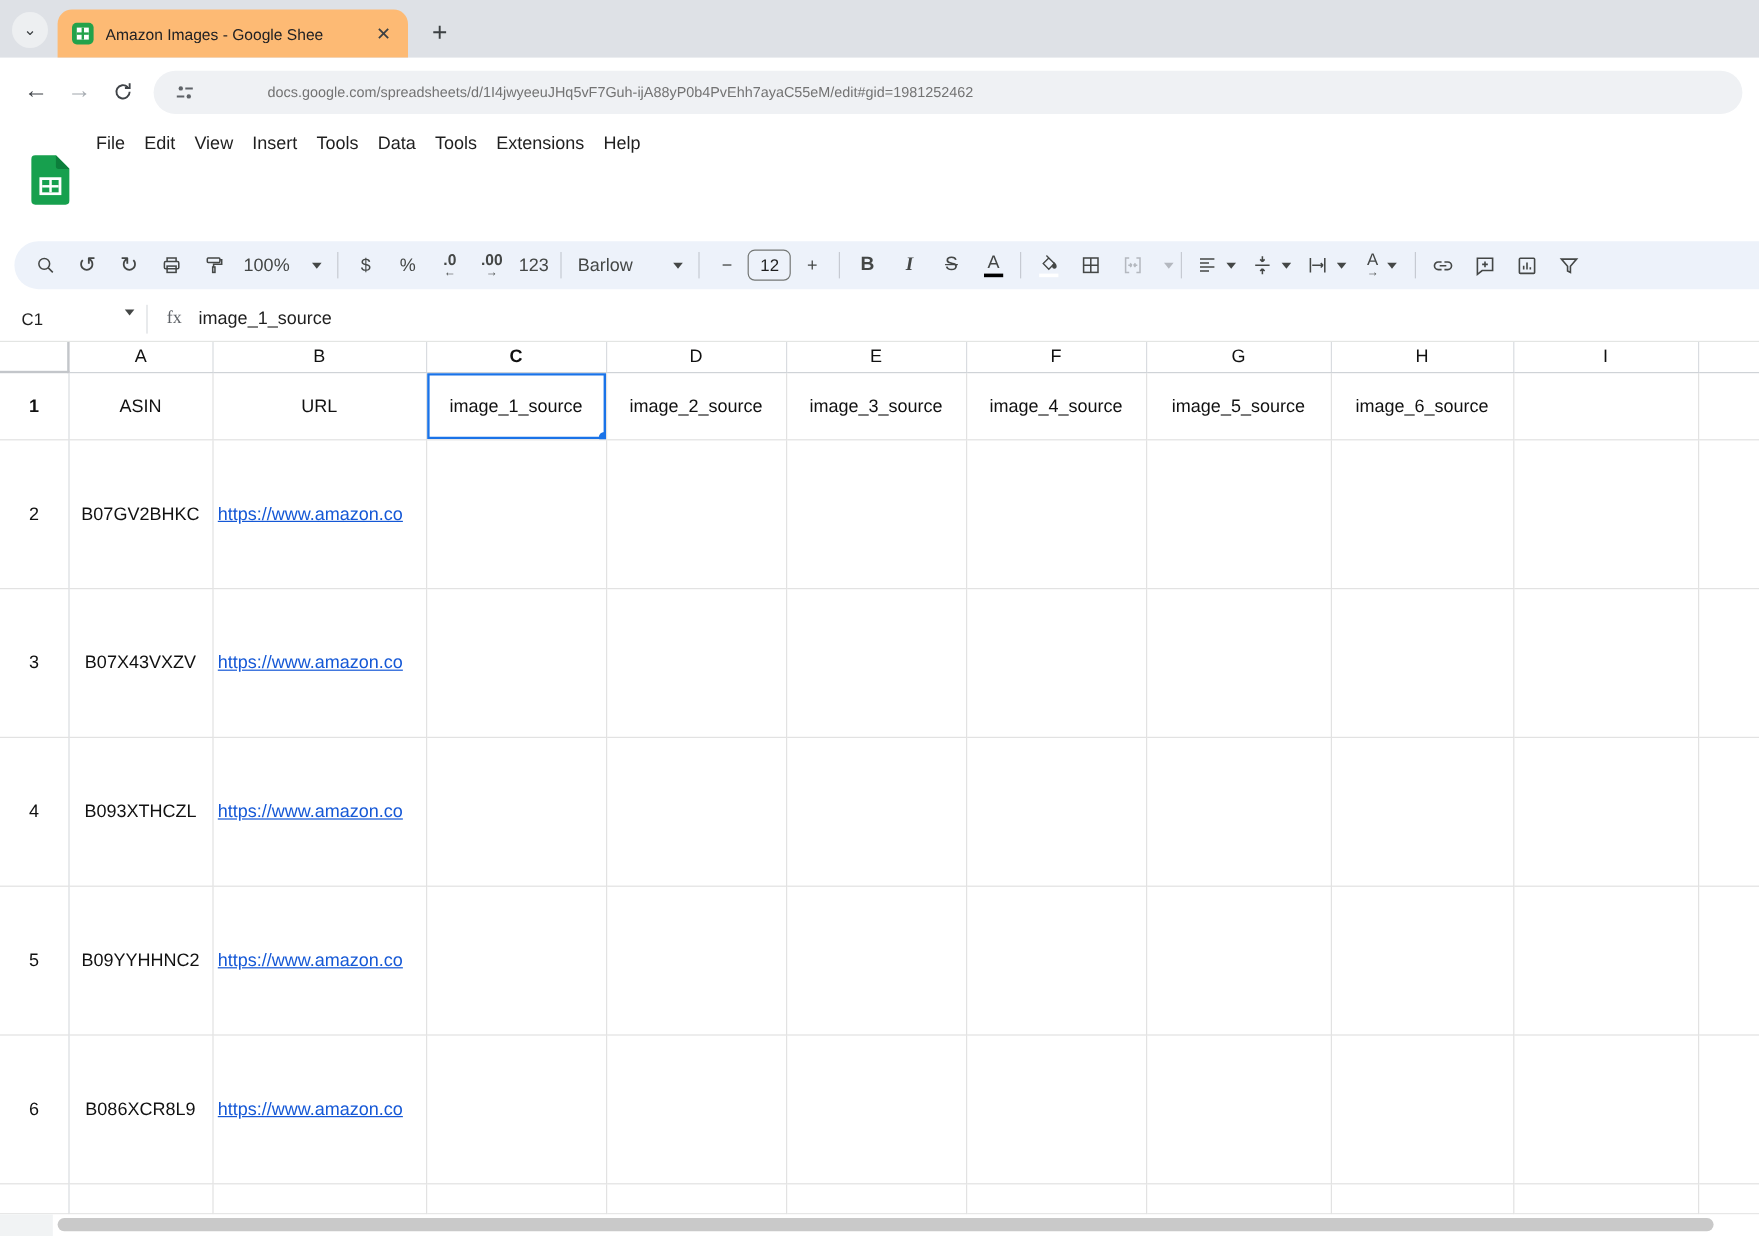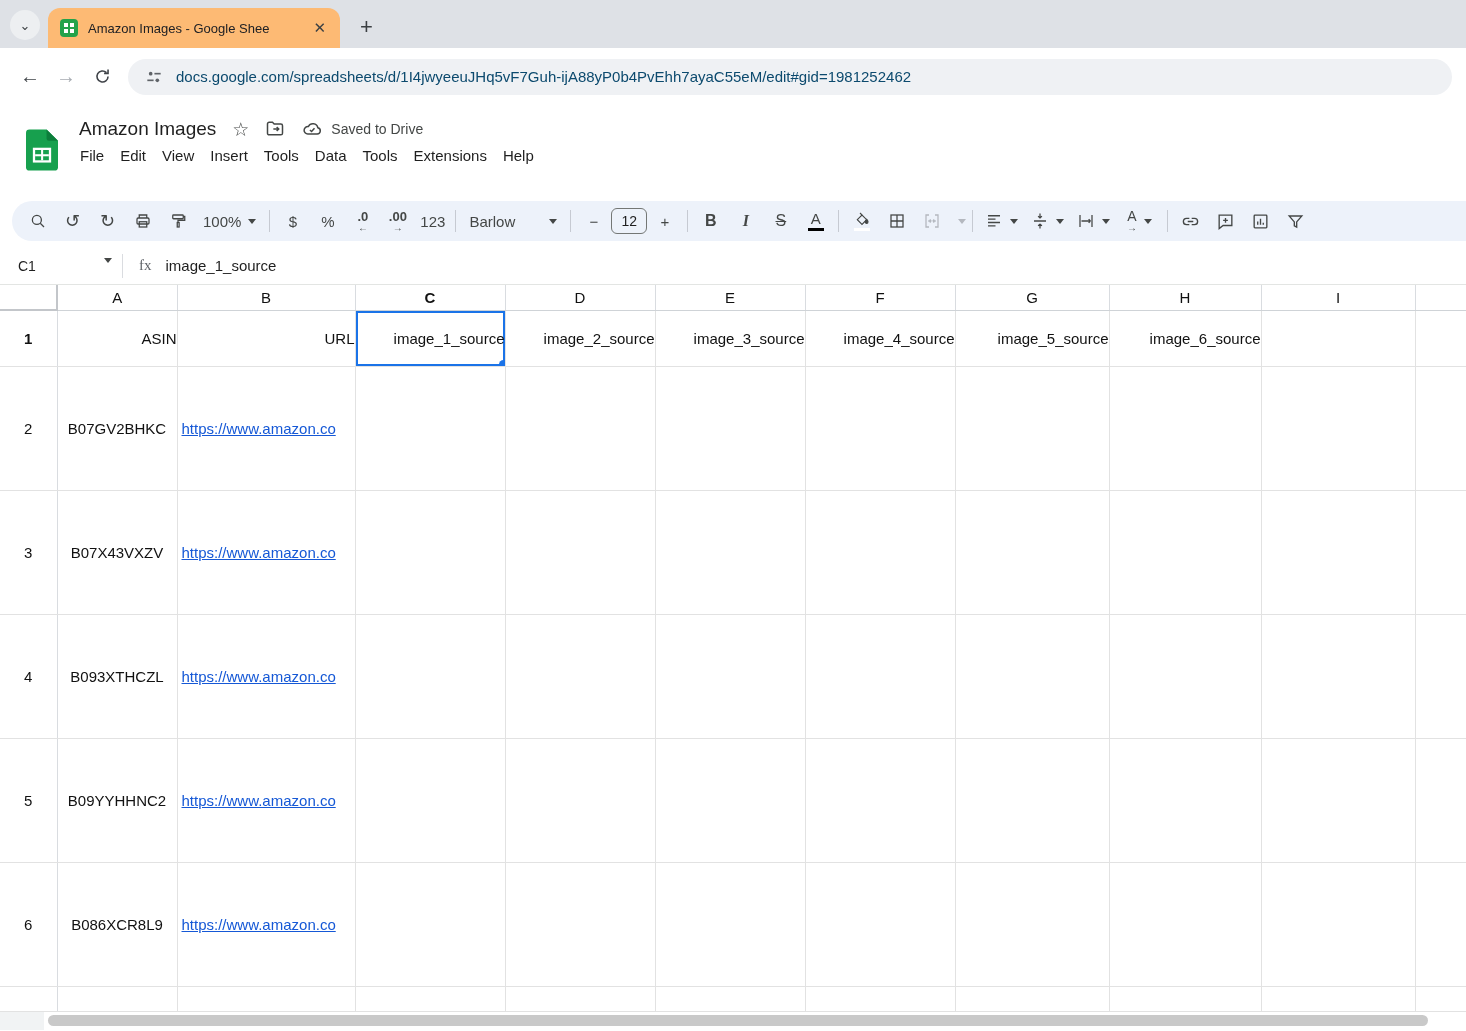--- a/index.html
+++ b/index.html
@@ -22,21 +22,21 @@
   .tab-close { font-size:15px; color:#3c4043; padding:2px 4px; flex:none; }
   .new-tab { font-size:22px; color:#3c4043; margin:0 0 8px 14px; padding:0 6px; }
 
   .nav-bar { height:57px; background:#fff; display:flex; align-items:center; padding:0 14px 0 12px; }
   .nav-btn { font-size:20px; color:#3f4348; width:36px; height:36px; display:flex; align-items:center;
     justify-content:center; border-radius:50%; flex:none; }
   .nav-btn.disabled { color:#a6abb1; }
   .url-pill { flex:1; height:36px; margin-left:8px; background:#eff1f4; border-radius:18px;
     display:flex; align-items:center; padding:0 16px; }
   .site-icon { width:20px; height:20px; flex:none; margin-right:12px; }
-  .url-text { font-size:15px; color:#0c4a6e; white-space:nowrap; overflow:hidden; }
+  .url-text { font-size:12px; color:#737373; white-space:nowrap; overflow:hidden;margin-left:47px; }
 
   
   .sheets-header { background:#fff; position:relative; height:91px; }
   .logo { position:absolute; left:26px; top:24px; }
   .title-row { display:flex; align-items:center; padding:12px 0 0 79px; height:36px; }
   .doc-title { font-size:19px; color:#1f1f1f; }
   .hdr-ic { margin-left:16px; color:#444746; display:flex; align-items:center; }
   .star { font-size:19px; }
   .saved-label { font-size:14px; color:#444746; margin-left:8px; }
   .menu-row { display:flex; padding:3px 0 0 72px; }
@@ -45,21 +45,21 @@
   
   .toolbar-wrap { background:#fff; padding:5px 0 6px 12px; }
   .toolbar { height:40px; background:#edf2fa; border-radius:24px 0 0 24px; display:flex;
     align-items:center; padding:0 0 0 8px; overflow:hidden; }
   .tbtn { min-width:35px; height:32px; display:flex; align-items:center; justify-content:center;
     color:#444746; font-size:15px; border-radius:6px; flex:none; position:relative; }
   .tbtn svg { stroke:#444746; fill:none; stroke-width:1.7; }
   .tb-div { width:1px; height:22px; background:#c6cad2; margin:0 5px; flex:none; }
   .caret { width:0; height:0; border-left:4px solid transparent; border-right:4px solid transparent;
     border-top:5px solid #444746; display:inline-block; margin-left:7px; }
-  .zoom-ctl,.font-ctl { padding:0 8px; display:flex; align-items:center; }
+  .zoom-ctl,.font-ctl { padding:0 8px; display:flex; align-items:center;gap:12px; }
   .glyph { font-size:18px; line-height:1; }
   .dec-ic { display:flex; flex-direction:column; align-items:center; line-height:1; font-size:13px; font-weight:bold; }
   .dec-ic .arr { font-size:10px; font-weight:normal; }
   .size-box { width:36px; height:26px; border:1px solid #747775; border-radius:6px; display:flex;
     align-items:center; justify-content:center; font-size:14px; color:#1f1f1f; background:transparent; }
   .fmt-letter { font-size:16px; font-weight:bold; }
   .italic-l { font-style:italic; font-family:"Liberation Serif",serif; }
   .strike-l { text-decoration:line-through; font-weight:normal; }
   .a-color { display:flex; flex-direction:column; align-items:center; line-height:1; }
   .a-color .bar { width:16px; height:3px; margin-top:2px; }
@@ -80,21 +80,21 @@
   .sheet td { border-right:1px solid #e2e2e2; border-bottom:1px solid #e2e2e2; overflow:hidden;
     white-space:nowrap; font-size:15px; color:#111; vertical-align:middle; background:#fff; }
   .colhdr { background:#f8f9fa; text-align:center; font-size:13px; color:#575b5f; height:25px;
     border-right:1px solid #d9dce0 !important; border-bottom:1px solid #cfd3d7 !important; }
   .corner { background:#f1f3f4; border-right:2px solid #c3c6ca !important; border-bottom:2px solid #c3c6ca !important; }
   .sel-col { background:#d0e0f7; color:#17191c; font-weight:bold; }
   .rowhdr { background:#fff; text-align:center; font-size:13px; color:#5f6368;
     border-right:1px solid #d9dce0 !important; }
   .sel-rowhdr { background:#dfe9f8; color:#202124; font-weight:bold; }
   .c-center { text-align:center; }
-  .hdr-cell { text-align:right; color:#0f0f0f; }
+  .hdr-cell { text-align:center; color:#0f0f0f; }
   .sel-cell { position:relative; box-shadow:inset 0 0 0 2px #1a73e8; }
   .fill-handle { position:absolute; right:-3px; bottom:-3px; width:9px; height:9px; border-radius:50%;
     background:#1a73e8; z-index:3; }
   .link { color:#1558d6; text-decoration:underline; display:block; padding-left:4px; }
 
   .hscroll { height:18px; background:#fff; position:relative; }
   .hscroll .left-pad { position:absolute; left:0; top:0; width:44px; height:18px; background:#f1f3f4; }
   .thumb { position:absolute; left:48px; right:38px; top:3px; height:11px; background:#c9c9c9; border-radius:6px; }
 </style>
 </head>
@@ -134,37 +134,20 @@
 
 <div class="sheets-header">
   <svg class="logo" width="32" height="42" viewBox="0 0 28 36">
     <path d="M3 0 h15 l10 10 v23 a3 3 0 0 1 -3 3 H3 a3 3 0 0 1 -3 -3 V3 a3 3 0 0 1 3 -3 z" fill="#17a04e"></path>
     <path d="M18 0 l10 10 h-8 a2 2 0 0 1 -2 -2 z" fill="#0c7e3b"></path>
     <rect x="6" y="16" width="16" height="13" fill="#fff"></rect>
     <rect x="8" y="18" width="12" height="9" fill="#17a04e"></rect>
     <rect x="8" y="21.7" width="12" height="1.8" fill="#fff"></rect>
     <rect x="13.2" y="18" width="1.8" height="9" fill="#fff"></rect>
   </svg>
-  <div class="title-row">
-    <span class="doc-title">Amazon Images</span>
-    <span class="hdr-ic star">☆</span>
-    <span class="hdr-ic">
-      <svg width="20" height="20" viewBox="0 0 24 24" fill="none" stroke="#444746" stroke-width="1.8">
-        <path d="M3 6a2 2 0 0 1 2-2h4l2 2h8a2 2 0 0 1 2 2v9a2 2 0 0 1-2 2H5a2 2 0 0 1-2-2z"></path>
-        <path d="M10 12h6M14 9.5 16.5 12 14 14.5"></path>
-      </svg>
-    </span>
-    <span class="hdr-ic">
-      <svg width="22" height="20" viewBox="0 0 24 24" fill="none" stroke="#444746" stroke-width="1.8">
-        <path d="M7 18a4.5 4.5 0 1 1 .7-8.95A6 6 0 0 1 19 10.5 3.8 3.8 0 0 1 18 18z"></path>
-        <path d="M9.5 13.2 11.5 15 15 11"></path>
-      </svg>
-    </span>
-    <span class="saved-label">Saved to Drive</span>
-  </div>
   <div class="menu-row">
     <span class="menu-item">File</span>
     <span class="menu-item">Edit</span>
     <span class="menu-item">View</span>
     <span class="menu-item">Insert</span>
     <span class="menu-item">Tools</span>
     <span class="menu-item">Data</span>
     <span class="menu-item">Tools</span>
     <span class="menu-item">Extensions</span>
     <span class="menu-item">Help</span>

